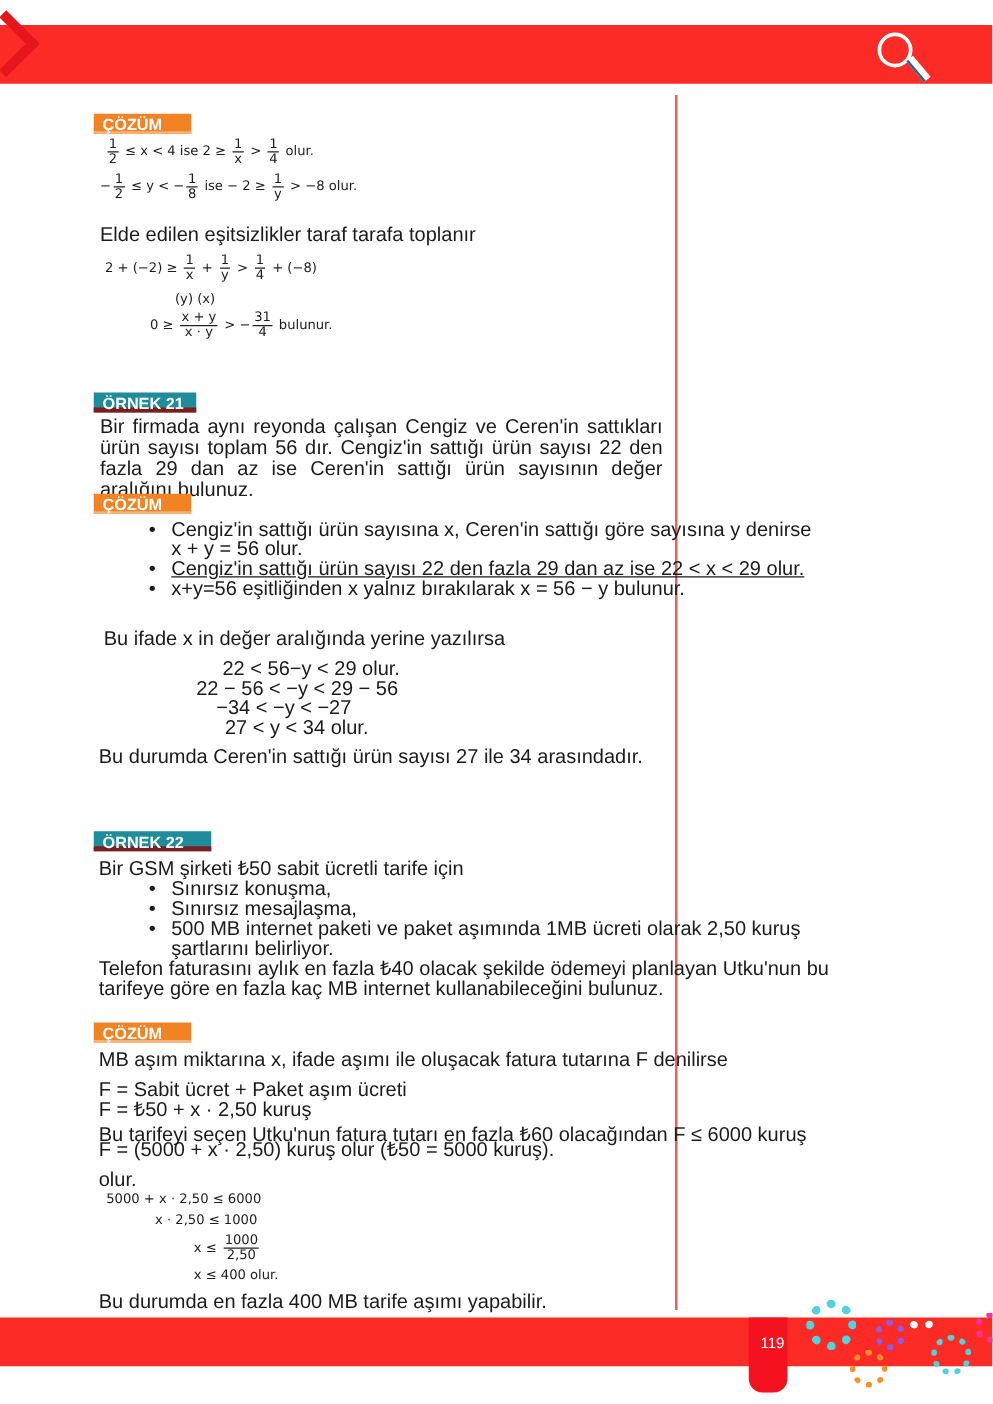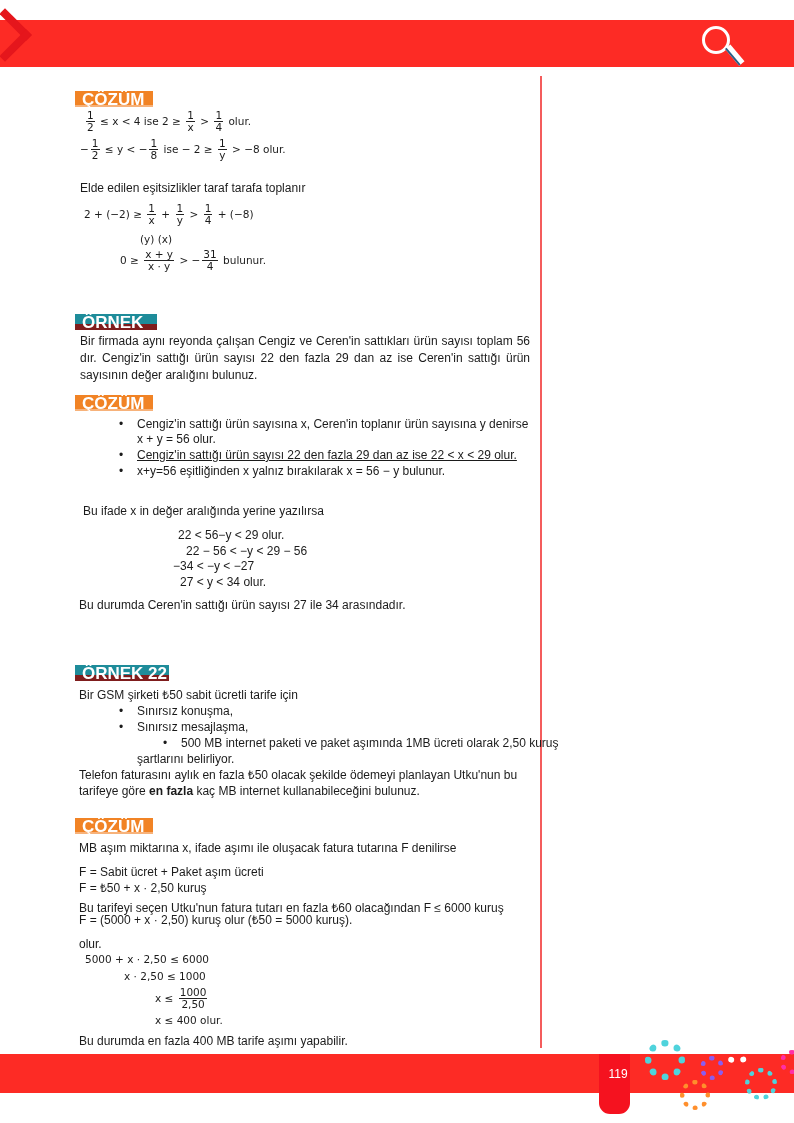--- a/index.html
+++ b/index.html
@@ -12,31 +12,31 @@
   .mag-h { position:absolute; left:725px; top:49px; width:5px; height:22px; background:#fff;
            border-left:2px solid #2a5f86; transform:rotate(-40deg); transform-origin:top left; }
   .vline { position:absolute; left:540px; top:76px; width:2px; height:972px; background:#f45c5c; }
   .ftr { position:absolute; left:0; top:1054px; width:794px; height:39px; background:#fd2b25; }
   .pagetab { position:absolute; left:599px; top:1054px; width:31px; height:60px; background:#f5121f;
              border-radius:0 0 11px 11px; }
   .pagenum { position:absolute; left:599px; top:1067px; width:38px; text-align:center; color:#fff;
              font-family:"Liberation Sans", sans-serif; font-size:12px; }
   .gear { position:absolute; border-radius:50%; }
   .lbl { position:absolute; height:16px; color:#fff; font-family:"Liberation Sans", sans-serif;
-         font-weight:bold; font-size:17px; line-height:17px; padding-left:7px; box-sizing:border-box; }
+         font-weight:bold; font-size:13px; line-height:17px; padding-left:7px; box-sizing:border-box; }
   .lbl.orange { background:#f18325; border-bottom:2px solid #f7b27a; }
-  .lbl.teal { background:#1e8c9a; border-bottom:6px solid #7f1d1d; }
-  .t { position:absolute; font-family:"Liberation Sans", sans-serif; font-size:12px; line-height:15px; white-space:nowrap; }
+  .lbl.teal { background:#1e8c9a; border-bottom:4px solid #7f1d1d; }
+  .t { position:absolute; font-family:"Liberation Sans", sans-serif; font-size:16px; line-height:15px; white-space:nowrap; }
   .m { position:absolute; font-family:"DejaVu Sans", sans-serif; font-size:10.5px; white-space:nowrap; }
   .frac { display:inline-block; vertical-align:middle; text-align:center; line-height:11px; margin:0 2px; }
   .frac span { display:block; }
   .frac .n { border-bottom:1px solid #222; padding:0 1px; }
   .just { white-space:normal; text-align:justify; }
   .bul::before { content:"•"; position:absolute; left:-18px; }
-  b { font-weight:bold; }
+  b { font-weight:normal; }
 </style>
 </head>
 <body>
 
 <div class="hdr">
   <div class="hdr-chev"></div>
 </div>
 <div class="mag"></div>
 <div class="mag-h"></div>
 
@@ -72,38 +72,38 @@
 <div class="m" style="left:120px;top:249px;">
   <span>0 ≥</span>
   <span class="frac"><span class="n">x + y</span><span>x · y</span></span>
   <span>&gt; −</span><span class="frac"><span class="n">31</span><span>4</span></span>
   <span>bulunur.</span>
 </div>
 
 <div class="lbl teal" style="left:75px;top:314px;width:82px;">ÖRNEK 21</div>
 <div class="t just" style="left:80px;top:333px;width:450px;line-height:17px;">Bir firmada aynı reyonda çalışan Cengiz ve Ceren'in sattıkları ürün sayısı toplam 56 dır. Cengiz'in sattığı ürün sayısı 22 den fazla 29 dan az ise Ceren'in sattığı ürün sayısının değer aralığını bulunuz.</div>
 <div class="lbl orange" style="left:75px;top:395px;width:78px;">ÇÖZÜM</div>
-<div class="t bul" style="left:137px;top:417px;">Cengiz'in sattığı ürün sayısına x, Ceren'in toplanır ürün sayısına y denirse</div>
+<div class="t bul" style="left:137px;top:417px;">Cengiz'in sattığı ürün sayısına x, Ceren'in sattığı göre sayısına y denirse</div>
 <div class="t" style="left:137px;top:432px;">x + y = 56 olur.</div>
 <div class="t bul" style="left:137px;top:448px;text-decoration:underline;">Cengiz'in sattığı ürün sayısı 22 den fazla 29 dan az ise 22 &lt; x &lt; 29 olur.</div>
 <div class="t bul" style="left:137px;top:464px;">x+y=56 eşitliğinden x yalnız bırakılarak x = 56 − y bulunur.</div>
 <div class="t" style="left:83px;top:504px;">Bu ifade x in değer aralığında yerine yazılırsa</div>
 <div class="t" style="left:178px;top:528px;">22 &lt; 56−y &lt; 29 olur.</div>
-<div class="t" style="left:157px;top:544px;margin-left:29px;">22 − 56 &lt; −y &lt; 29 − 56</div>
+<div class="t" style="left:157px;top:544px;">22 − 56 &lt; −y &lt; 29 − 56</div>
 <div class="t" style="left:173px;top:559px;">−34 &lt; −y &lt; −27</div>
 <div class="t" style="left:180px;top:575px;">27 &lt; y &lt; 34 olur.</div>
 <div class="t" style="left:79px;top:598px;">Bu durumda Ceren'in sattığı ürün sayısı 27 ile 34 arasındadır.</div>
 
 <div class="lbl teal" style="left:75px;top:665px;width:94px;">ÖRNEK 22</div>
 <div class="t" style="left:79px;top:688px;">Bir GSM şirketi ₺50 sabit ücretli tarife için</div>
 <div class="t bul" style="left:137px;top:704px;">Sınırsız konuşma,</div>
 <div class="t bul" style="left:137px;top:720px;">Sınırsız mesajlaşma,</div>
-<div class="t bul" style="left:137px;top:736px;margin-left:44px;">500 MB internet paketi ve paket aşımında 1MB ücreti olarak 2,50 kuruş</div>
+<div class="t bul" style="left:137px;top:736px;">500 MB internet paketi ve paket aşımında 1MB ücreti olarak 2,50 kuruş</div>
 <div class="t" style="left:137px;top:752px;">şartlarını belirliyor.</div>
-<div class="t" style="left:79px;top:768px;">Telefon faturasını aylık en fazla ₺50 olacak şekilde ödemeyi planlayan Utku'nun bu</div>
+<div class="t" style="left:79px;top:768px;">Telefon faturasını aylık en fazla ₺40 olacak şekilde ödemeyi planlayan Utku'nun bu</div>
 <div class="t" style="left:79px;top:784px;"><span>tarifeye göre </span><b>en fazla</b><span> kaç MB internet kullanabileceğini bulunuz.</span></div>
 
 <div class="lbl orange" style="left:75px;top:818px;width:78px;">ÇÖZÜM</div>
 <div class="t" style="left:79px;top:841px;">MB aşım miktarına x, ifade aşımı ile oluşacak fatura tutarına F denilirse</div>
 <div class="t" style="left:79px;top:865px;">F = Sabit ücret + Paket aşım ücreti</div>
 <div class="t" style="left:79px;top:881px;">F = ₺50 + x · 2,50 kuruş</div>
 <div class="t" style="left:79px;top:897px;margin-top:16px;">F = (5000 + x · 2,50) kuruş olur (₺50 = 5000 kuruş).</div>
 <div class="t" style="left:79px;top:901px;">Bu tarifeyi  seçen Utku'nun fatura tutarı en fazla ₺60 olacağından F ≤ 6000 kuruş</div>
 <div class="t" style="left:79px;top:937px;">olur.</div>
 <div class="m" style="left:85px;top:953px;">5000 + x · 2,50 ≤ 6000</div>

